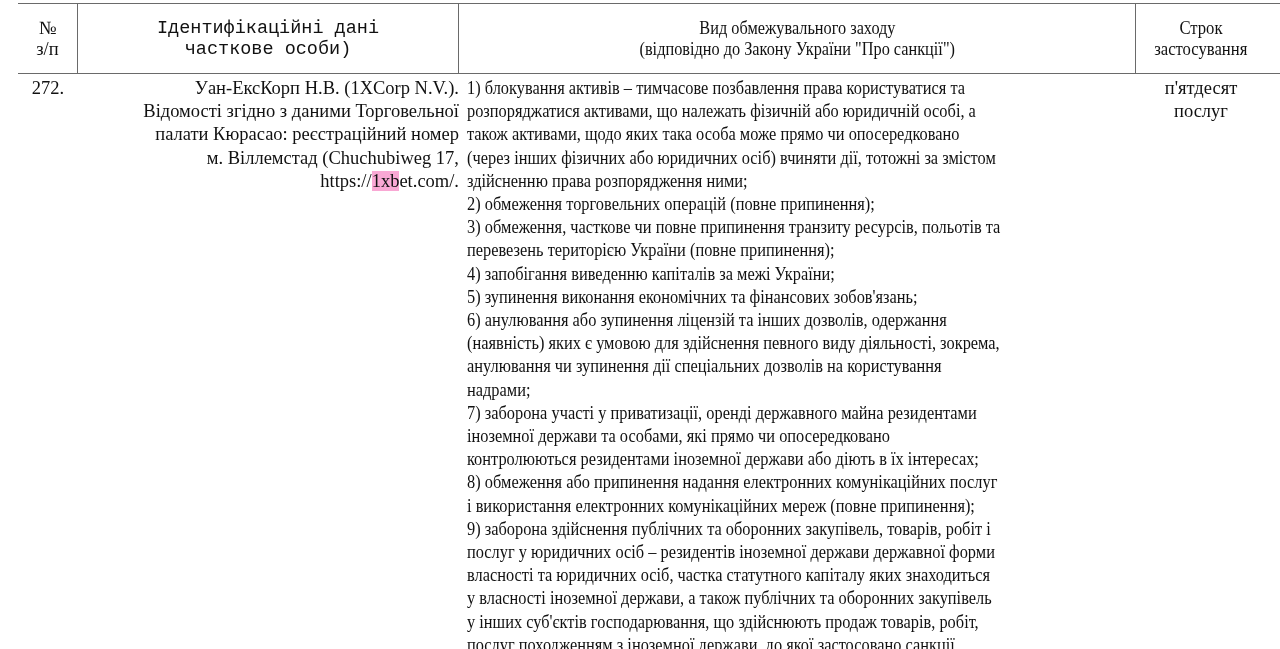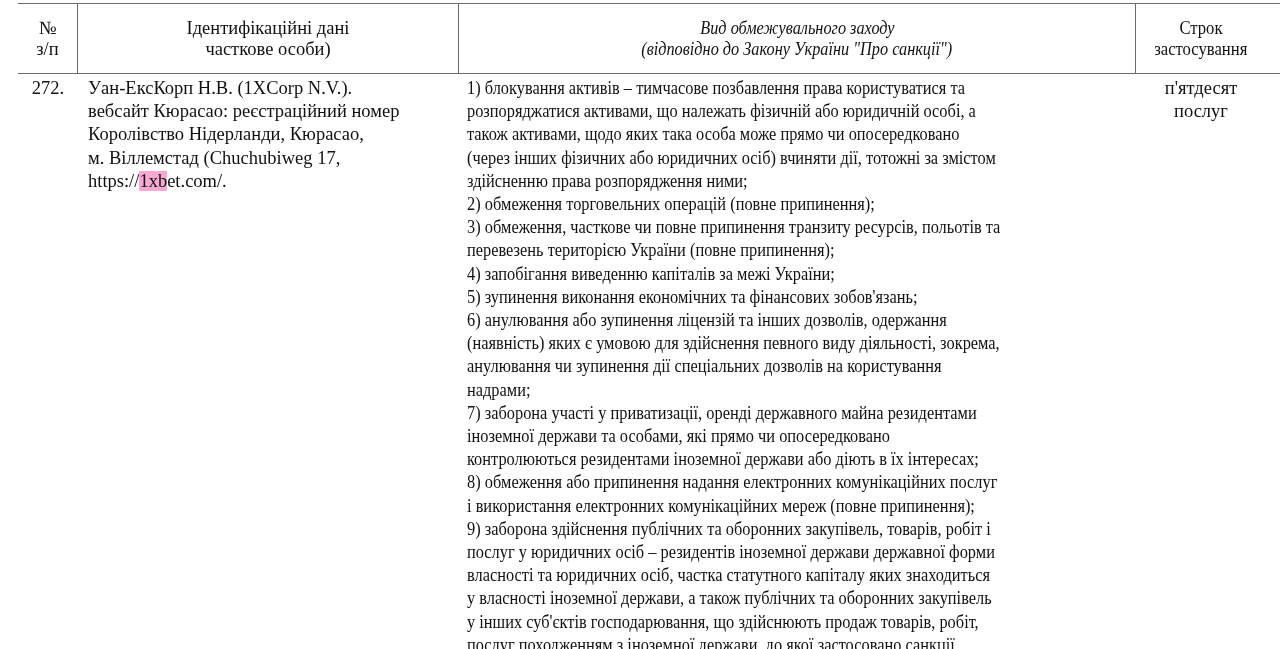--- a/index.html
+++ b/index.html
@@ -33,22 +33,22 @@
       display: flex;
       flex-direction: column;
       align-items: center;
       justify-content: center;
       text-align: center;
       font-size: 18.5px;
       line-height: 21px;
       border-right: 1.5px solid #6a6a6a;
     }
     .hcell.c1 { width: 60px; }
-    .hcell.c2 { width: 381px; }
-    .hcell.c3 { width: 677px; font-family: "Liberation Sans Narrow", "Liberation Serif", serif; font-style: italic; }
+    .hcell.c2 { width: 381px; font-family: Liberation Mono, monospace; }
+    .hcell.c3 { width: 677px; font-family: "Liberation Sans Narrow", "Liberation Serif", serif; }
     .hcell.c4 { width: 150px; border-right: none; padding-right: 20px; }
     .hcell.c3 span { transform: scaleX(0.88); display: block; white-space: nowrap; }
     .hcell.c4 span { transform: scaleX(0.9); display: block; white-space: nowrap; }
 
     .body-row {
       display: flex;
       position: relative;
     }
     .bcell {
       box-sizing: border-box;
@@ -72,20 +72,21 @@
     }
     .bcell.c3 .line {
       display: block;
       white-space: nowrap;
       transform-origin: left center;
       transform: scaleX(0.885);
     }
     .bcell.c2 .line {
       display: block;
       white-space: nowrap;
+      text-align: right;
     }
     .bcell.c4 {
       width: 150px;
       text-align: center;
       padding-top: 3px;
       padding-right: 20px;
     }
     .hl {
       background: #f9a8d4;
     }
@@ -111,22 +112,22 @@
       <span>Строк</span>
       <span>застосування</span>
     </div>
   </div>
 
   <div class="body-row">
     <div class="bcell c1">272.</div>
 
     <div class="bcell c2">
       <span class="line">Уан-ЕксКорп Н.В. (1XCorp N.V.).</span>
-      <span class="line">вебсайт Кюрасао: реєстраційний номер</span>
-      <span class="line">Королівство Нідерланди, Кюрасао,</span>
+      <span class="line">Відомості згідно з даними Торговельної</span>
+      <span class="line">палати Кюрасао: реєстраційний номер</span>
       <span class="line">м. Віллемстад (Chuchubiweg 17,</span>
       <span class="line"><span>https://</span><span class="hl">1xb</span><span>et.com/.</span></span>
     </div>
 
     <div class="bcell c3">
       <span class="line">1) блокування активів – тимчасове позбавлення права користуватися та</span>
       <span class="line">розпоряджатися активами, що належать фізичній або юридичній особі, а</span>
       <span class="line">також активами, щодо яких така особа може прямо чи опосередковано</span>
       <span class="line">(через інших фізичних або юридичних осіб) вчиняти дії, тотожні за змістом</span>
       <span class="line">здійсненню права розпорядження ними;</span>

